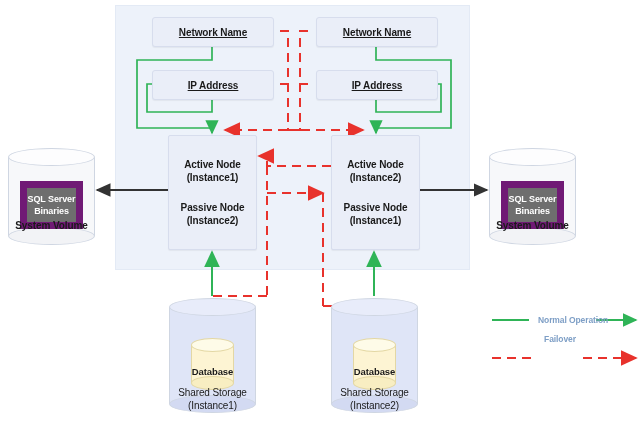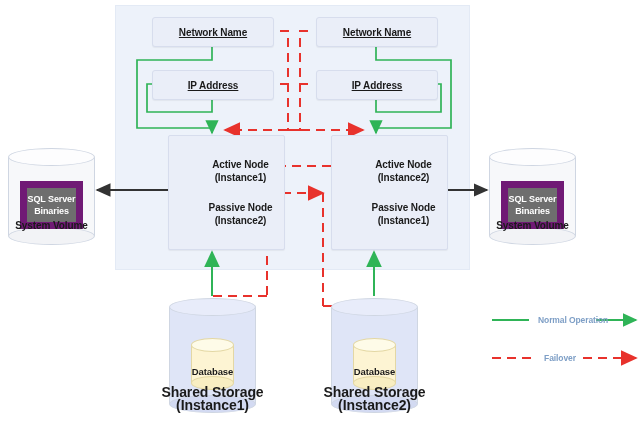--- a/index.html
+++ b/index.html
@@ -57,21 +57,20 @@
   .node-box {
     position: absolute;
     background: #eaeef8;
     border: 1px solid #d7dded;
     border-radius: 2px;
     display: flex;
     flex-direction: column;
     align-items: center;
     justify-content: center;
     box-shadow: 0 1px 1px rgba(0,0,0,0.05);
-    padding-left: 28px;
   }
   .node-box .line {
     font-size: 10px;
     color: #1a1a1a;
     font-weight: bold;
     line-height: 13px;
     text-align: center;
     letter-spacing: -0.1px;
   }
   .node-box .gap {
@@ -141,23 +140,23 @@
   
   .cyl-sto .body { background: #dfe5f7; }
   .cyl-sto .top-ellipse { background: #e8ecfa; }
   .cyl-sto .bot-ellipse { background: #d3daf2; }
   .cyl-sto .caption {
     position: absolute;
     left: -10px;
     right: -10px;
     top: 88px;
     text-align: center;
-    font-size: 14px;
-    color: #1a1a1a;
-    font-weight: bold;
+    font-size: 10px;
+    color: #1a1a1a;
+    font-weight: normal;
     line-height: 13px;
     letter-spacing: -0.1px;
   }
 
   
   .cyl-db {
     position: absolute;
   }
   .cyl-db .body {
     position: absolute;
@@ -366,15 +365,15 @@
       <div class="top-ellipse"></div>
       <div class="dblabel" style="left:-14px; right:-14px;">Database</div>
     </div>
     <div class="caption">
       <div>Shared Storage</div>
       <div>(Instance2)</div>
     </div>
   </div>
 
   <div class="legend-label" style="left:529px; top:315px; width:67px;margin-left:9px;">Normal Operation</div>
-  <div class="legend-label" style="left:537px; top:353px; width:46px;">Failover</div>
+  <div class="legend-label" style="left:537px; top:334px; width:46px;">Failover</div>
 
 </div>
 
 </body></html>

